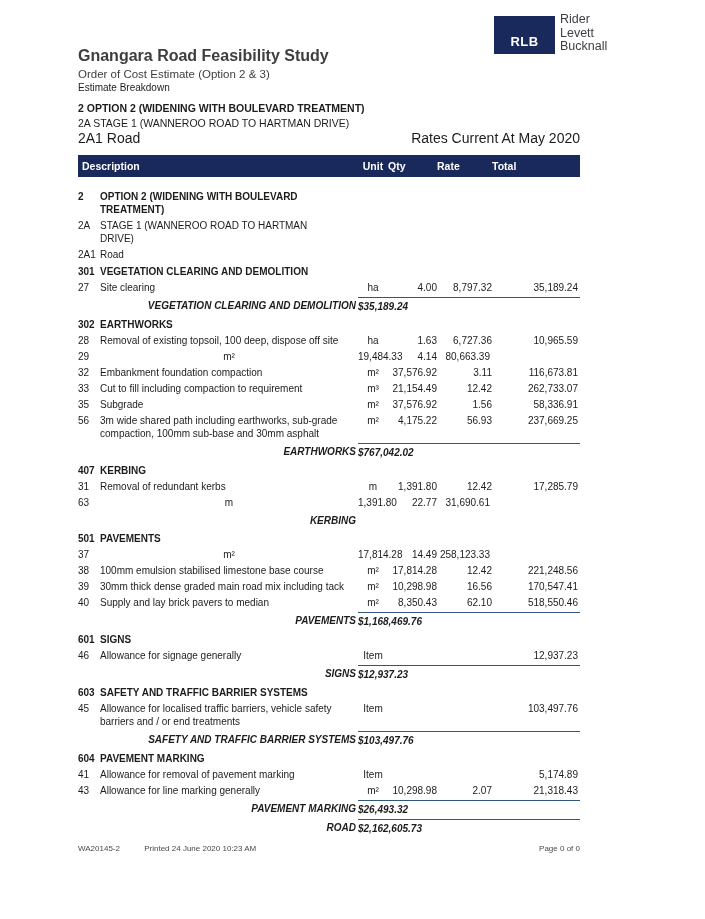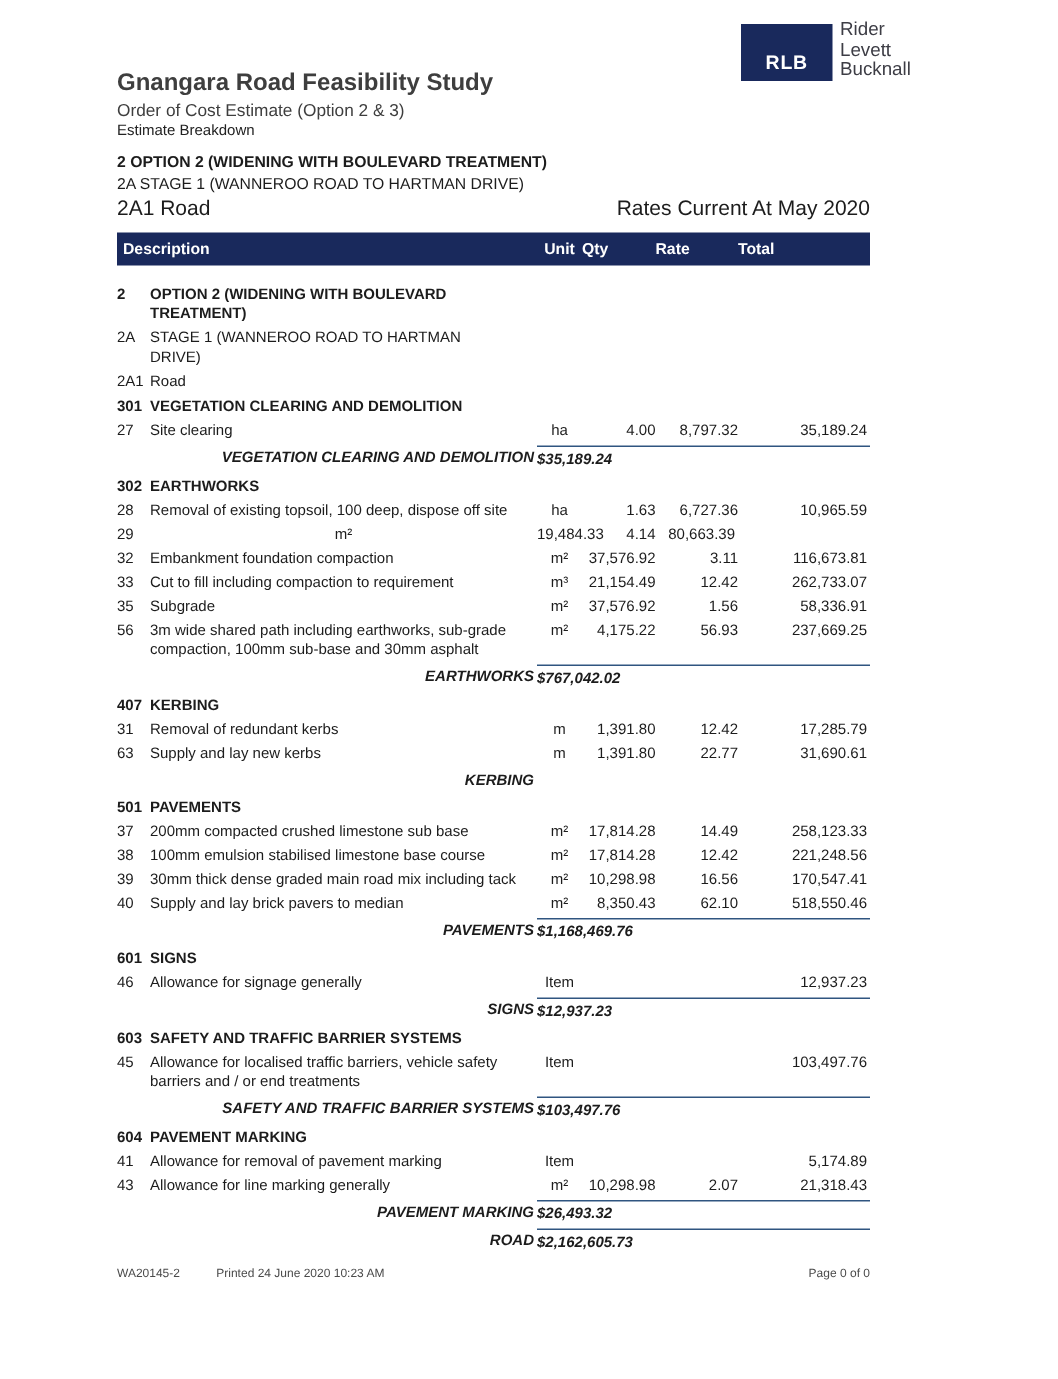--- a/index.html
+++ b/index.html
@@ -200,36 +200,34 @@
         <div class="trow">
           <div class="c-num">31</div>
           <div class="c-desc">Removal of redundant kerbs</div>
           <div class="c-unit">m</div>
           <div class="c-qty">1,391.80</div>
           <div class="c-rate">12.42</div>
           <div class="c-total">17,285.79</div>
         </div>
         <div class="trow">
           <div class="c-num">63</div>
-          <div class="c-desc">Supply and lay new kerbs</div>
           <div class="c-unit">m</div>
           <div class="c-qty">1,391.80</div>
           <div class="c-rate">22.77</div>
           <div class="c-total">31,690.61</div>
         </div>
         <div class="subtotal">
           <div class="st-label">KERBING</div>
         </div>
         <div class="sec-row">
           <div class="sc-code">501</div>
           <div class="sc-title">PAVEMENTS</div>
         </div>
         <div class="trow">
           <div class="c-num">37</div>
-          <div class="c-desc">200mm compacted crushed limestone sub base</div>
           <div class="c-unit">m²</div>
           <div class="c-qty">17,814.28</div>
           <div class="c-rate">14.49</div>
           <div class="c-total">258,123.33</div>
         </div>
         <div class="trow">
           <div class="c-num">38</div>
           <div class="c-desc">100mm emulsion stabilised limestone base course</div>
           <div class="c-unit">m²</div>
           <div class="c-qty">17,814.28</div>

